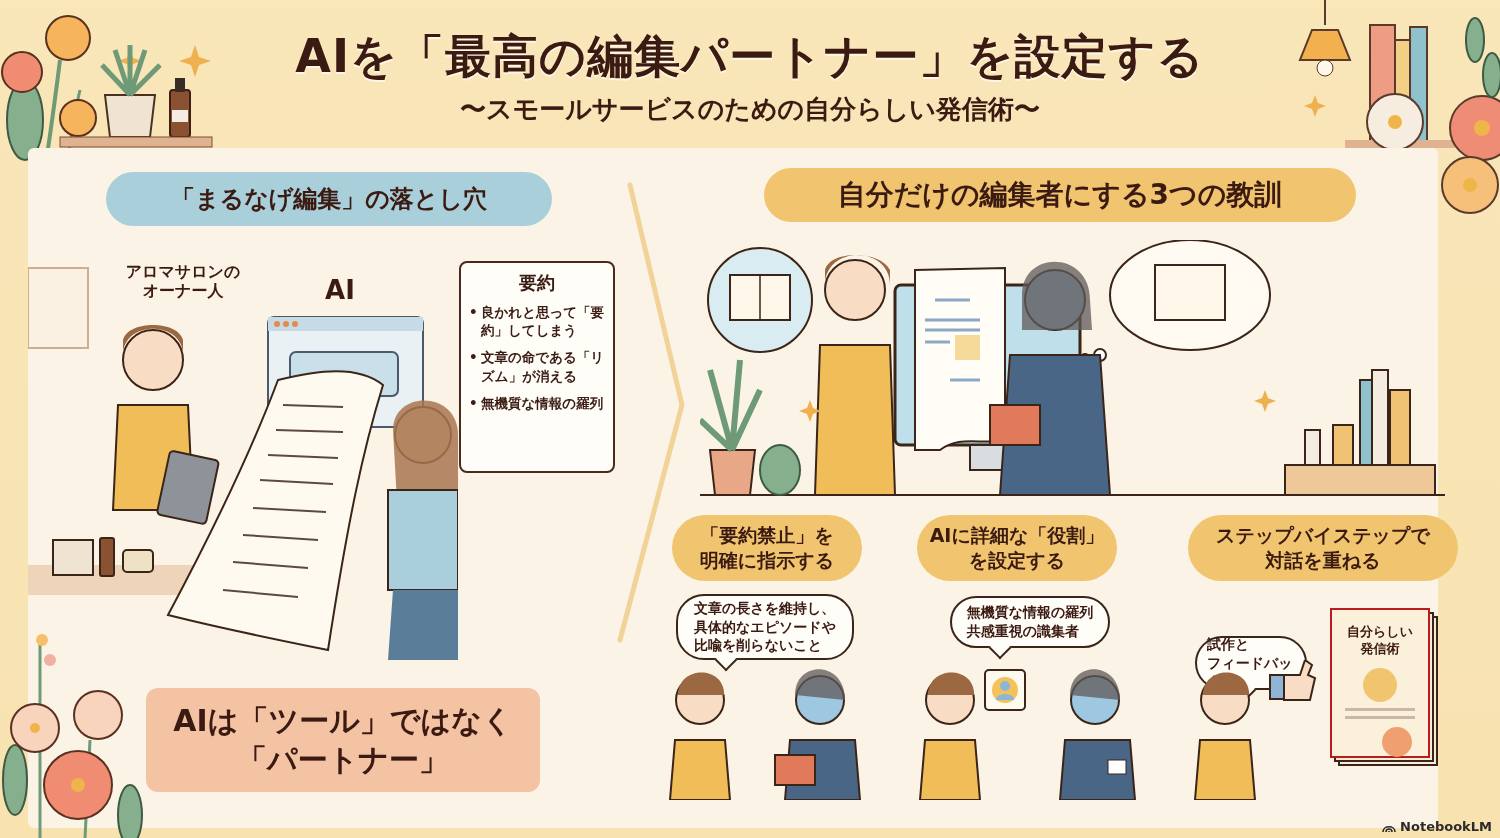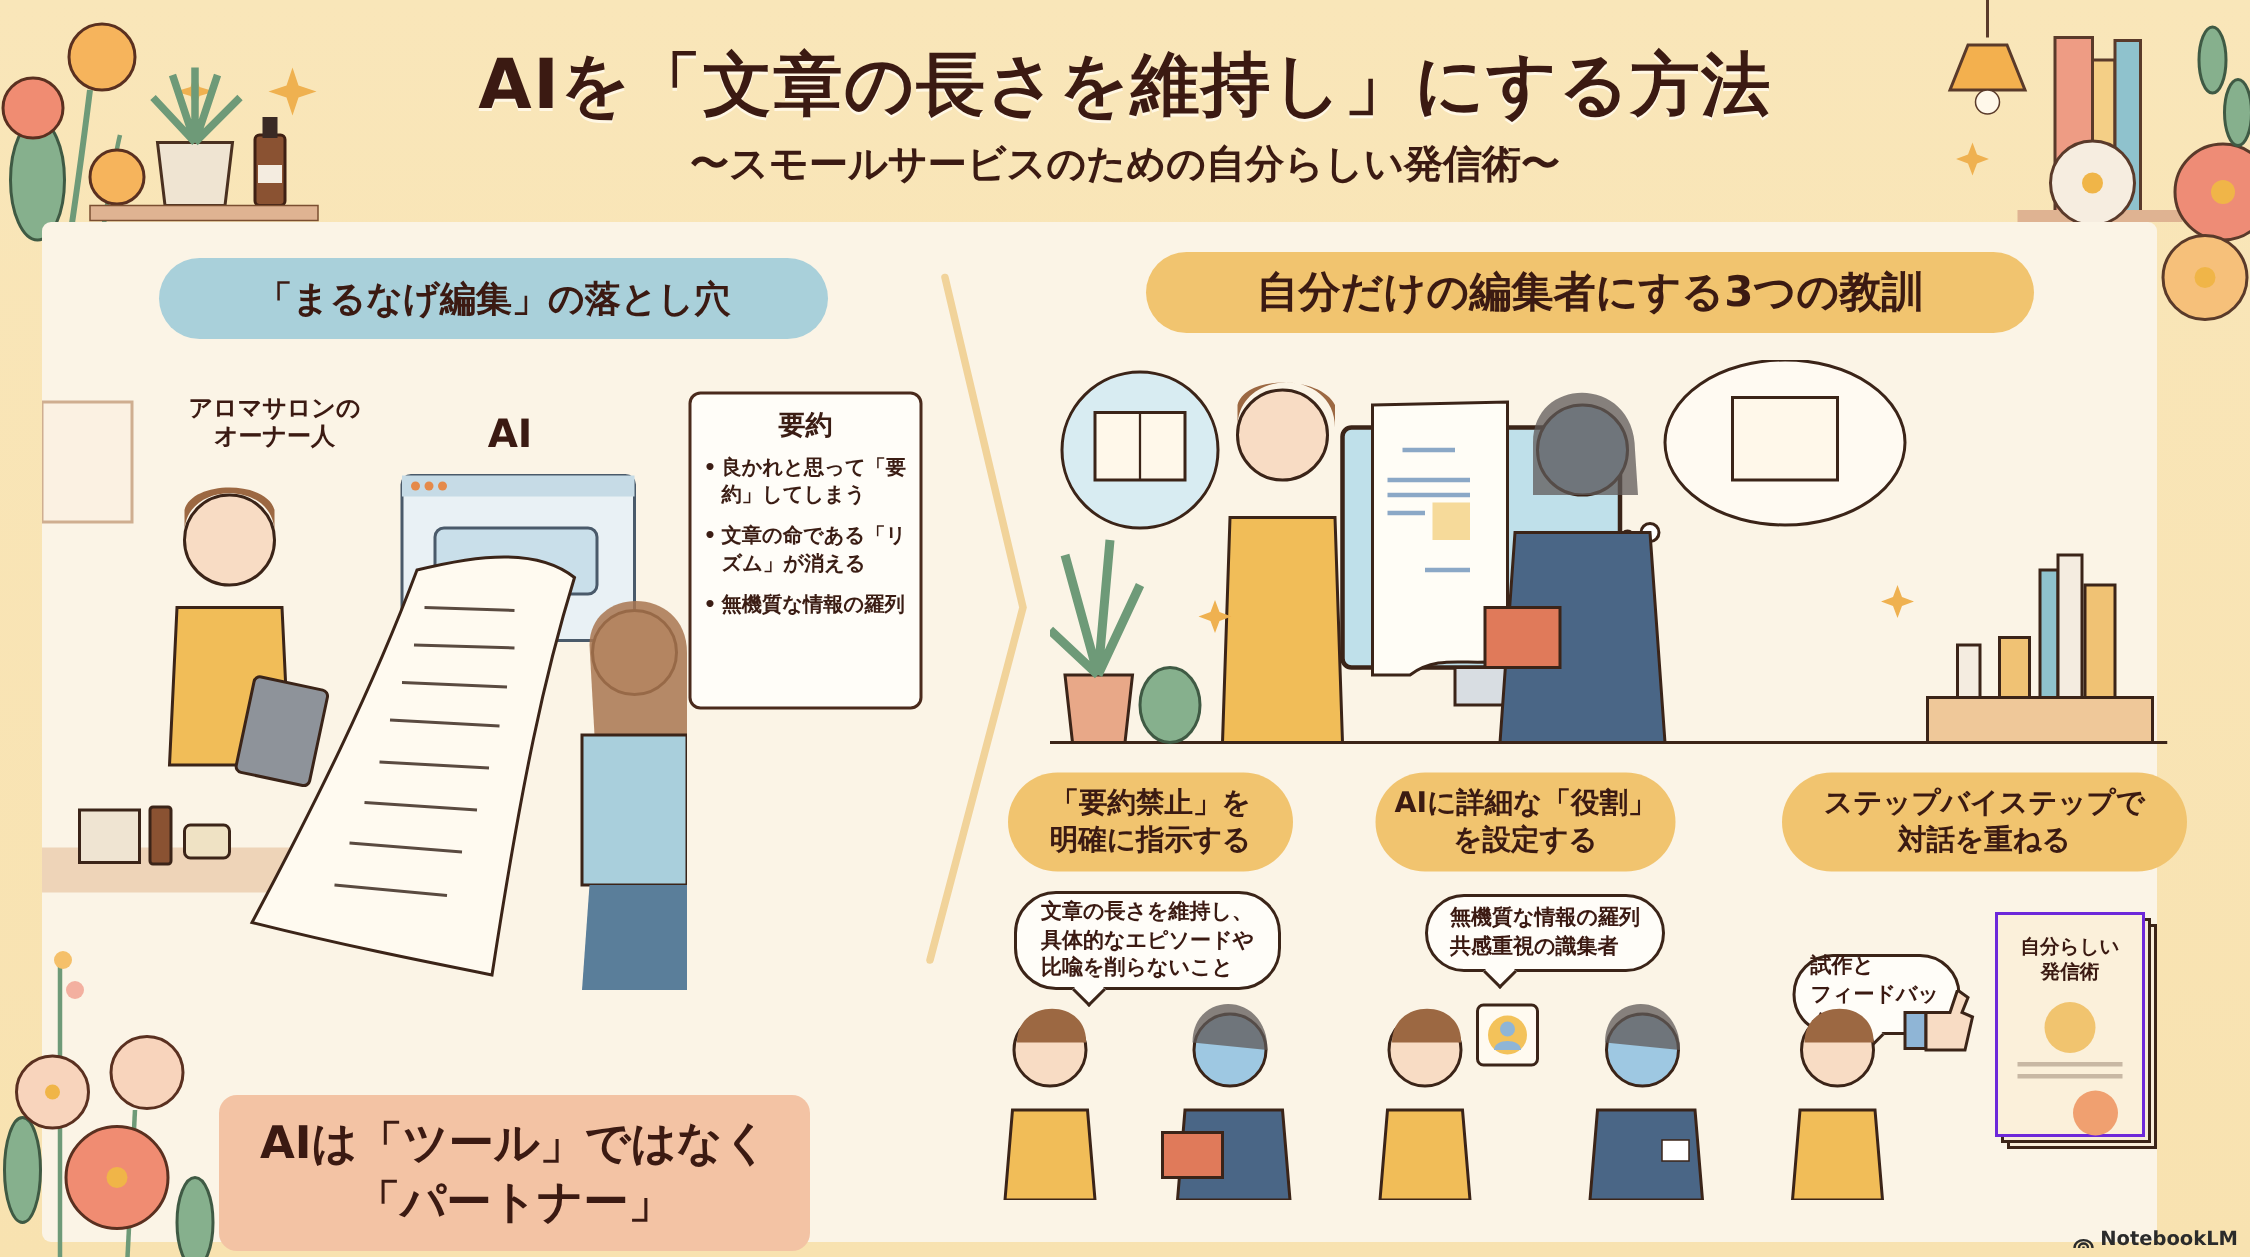--- a/index.html
+++ b/index.html
@@ -57,21 +57,20 @@
   .bubble::after {
     content: ""; position: absolute; bottom: -10px; left: 40px; width: 14px; height: 14px;
     background: #fffdf8; border-right: 2px solid #3b2418; border-bottom: 2px solid #3b2418;
     transform: rotate(45deg);
   }
   .conclusion {
     position: absolute; left: 146px; top: 688px; width: 394px; height: 104px;
     background: #f3c3a4; border-radius: 12px; font-size: 30px; font-weight: bold;
     display: flex; flex-direction: column; align-items: center; justify-content: center; line-height: 1.3;
     color: #3b1a12;
-    margin-top: 42px;
   }
   .brand {
     position: absolute; right: 8px; bottom: 4px; font-size: 13px; font-weight: bold; color: #2b2b2b;
     display: flex; align-items: center; gap: 4px;
   }
   .illus { position: absolute; }
 </style>
 </head>
 <body>
 
@@ -109,21 +108,21 @@
   <circle cx="212" cy="128" r="32" fill="#ee8c76" stroke="#5a3a2a" stroke-width="2"></circle>
   <circle cx="212" cy="128" r="8" fill="#f0b548"></circle>
   <circle cx="200" cy="185" r="28" fill="#f6c07a" stroke="#5a3a2a" stroke-width="2"></circle>
   <circle cx="200" cy="185" r="7" fill="#f0b548"></circle>
   <ellipse cx="205" cy="40" rx="9" ry="22" fill="#86b08d" stroke="#3f5a44" stroke-width="2"></ellipse>
   <ellipse cx="222" cy="75" rx="9" ry="22" fill="#86b08d" stroke="#3f5a44" stroke-width="2"></ellipse>
 </svg>
 
 <div class="panel"></div>
 
-<h1 class="title">AIを「文章の長さを維持し」にする方法</h1>
+<h1 class="title">AIを「最高の編集パートナー」を設定する</h1>
 <div class="subtitle">〜スモールサービスのための自分らしい発信術〜</div>
 
 <div class="pill pill-blue">「まるなげ編集」の落とし穴</div>
 
 <div class="caption" style="left:108px;top:262px;width:150px;font-size:16px;">
   <div>アロマサロンの</div>
   <div>オーナー人</div>
 </div>
 <div class="caption" style="left:310px;top:275px;width:60px;font-size:26px;">AI</div>
 
@@ -309,21 +308,21 @@
   <circle cx="565" cy="40" r="24" fill="#f8dcc4" stroke="#3b2418" stroke-width="2"></circle>
   <path d="M543 35 C543 5 590 5 589 35" fill="#9c6842"></path>
   <path d="M540 80 L590 80 L595 140 L535 140 Z" fill="#f1bd58" stroke="#3b2418" stroke-width="2"></path>
   <rect x="610" y="15" width="14" height="24" fill="#8fb5d6" stroke="#3b2418" stroke-width="2"></rect>
   <path d="M624 15 L640 15 L645 0 L652 5 L648 15 L655 18 L650 40 L624 40 Z" fill="#f8dcc4" stroke="#3b2418" stroke-width="2"></path>
 </svg>
 
 <div class="illus" style="left:1330px;top:608px;width:110px;height:160px;">
   <div style="position:absolute;left:8px;top:8px;width:100px;height:150px;background:#f8ecd8;border:2px solid #3b2418;"></div>
   <div style="position:absolute;left:4px;top:4px;width:100px;height:150px;background:#f8ecd8;border:2px solid #3b2418;"></div>
-  <div style="position:absolute;left:0;top:0;width:100px;height:150px;background:#fbf0da;border:2px solid #6d28d9;text-align:center;padding-top:14px;font-size:13px;font-weight:bold;line-height:1.3;color:#3b1a12;">
+  <div style="position:absolute;left:0;top:0;width:100px;height:150px;background:#fbf0da;border:2px solid #b91c1c;text-align:center;padding-top:14px;font-size:13px;font-weight:bold;line-height:1.3;color:#3b1a12;">
     <div>自分らしい</div>
     <div>発信術</div>
     <div style="margin:10px auto 0;width:34px;height:34px;border-radius:50%;background:#f1c46f;"></div>
     <div style="margin:6px auto 0;width:70px;height:3px;background:#c8b8a4;"></div>
     <div style="margin:5px auto 0;width:70px;height:3px;background:#c8b8a4;"></div>
     <div style="margin:8px 0 0 50px;width:30px;height:30px;border-radius:50%;background:#f0a070;"></div>
   </div>
 </div>
 
 <div class="brand">

